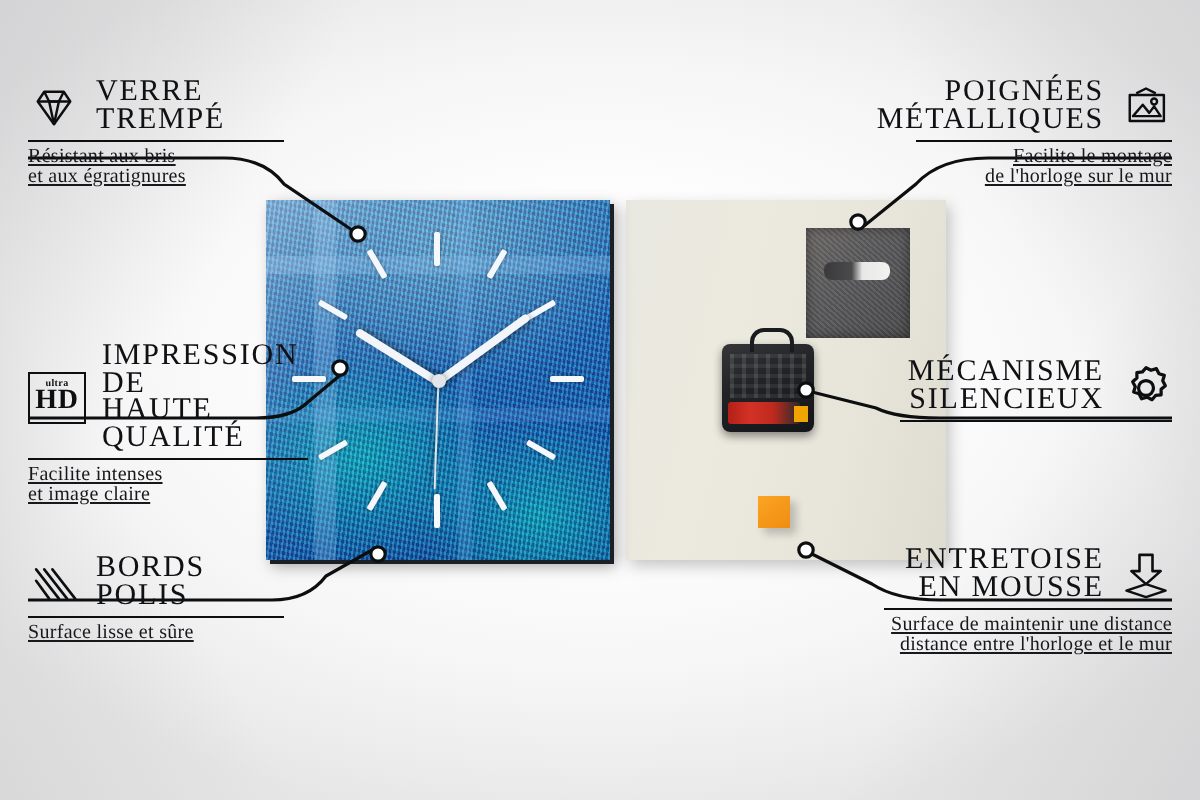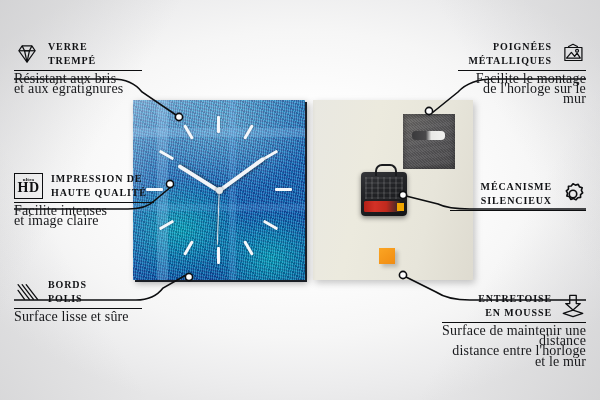--- a/index.html
+++ b/index.html
@@ -87,28 +87,28 @@
   }
   .shadow-under{position:absolute;left:184px;top:176px;width:152px;height:9px;
     background:radial-gradient(ellipse 50% 50% at 50% 0%, rgba(0,0,0,.22), rgba(0,0,0,0) 72%);}
 
   
   .callout{position:absolute;}
   .head{display:flex;align-items:center;gap:8px;}
   .head.right{justify-content:flex-end;}
   .ttl{
     font-family:"Liberation Serif", serif;
-    font-weight:700;font-size:10px;letter-spacing:.9px;color:#101114;
+    font-weight:400;font-size:15px;letter-spacing:.9px;color:#101114;
     line-height:13.5px;text-transform:uppercase;
   }
   .ttl.r{text-align:right;}
   .rule{height:0;border-top:1.6px solid #0d0e10;margin:3px 0 2.5px 0;}
   .sub{
     font-family:"Liberation Serif", serif;
-    font-size:14px;line-height:10.4px;color:#17181b;letter-spacing:.15px;
+    font-size:10px;line-height:10.4px;color:#17181b;letter-spacing:.15px;text-decoration:underline;
   }
   .sub.r{text-align:right;}
   .ico{width:26px;height:26px;flex:0 0 26px;display:block;}
   .ico.hd{
     border:1.6px solid #0d0e10;width:27px;height:24px;flex:0 0 27px;
     display:flex;flex-direction:column;align-items:center;justify-content:center;line-height:1;
   }
   .hd-s{font-size:5px;font-weight:700;letter-spacing:.2px;color:#0d0e10;}
   .hd-b{font-size:14px;font-weight:700;letter-spacing:.4px;color:#0d0e10;margin-top:-1px;}
 
@@ -273,21 +273,21 @@
       <svg class="ico" viewBox="0 0 32 32">
         <g fill="none" stroke="#0d0e10" stroke-width="2" stroke-linejoin="round">
           <path d="M16 3.5 l3.1 1.6 3.3-1 1.6 3.1 3.3 1 -1 3.3 1.6 3.1 -2.6 2.2 0 3.4 -3.4 .4 -2.2 2.6 -3.1-1.6 -3.3 1 -1.6-3.1 -3.3-1 1-3.3 -1.6-3.1 2.6-2.2 0-3.4 3.4-.4 Z"></path>
           <circle cx="16" cy="16" r="4.6"></circle>
         </g>
       </svg>
     </div>
     <div class="rule"></div>
   </div>
 
-  <div class="callout" style="left:442px;top:292px;width:144px;">
+  <div class="callout" style="left:442px;top:274px;width:144px;">
     <div class="head right">
       <div>
         <div class="ttl r"><span>ENTRETOISE</span><br><span>EN MOUSSE</span></div>
       </div>
       <svg class="ico" viewBox="0 0 32 30">
         <g fill="none" stroke="#0d0e10" stroke-width="1.6" stroke-linejoin="round">
           <path d="M12 2 H20 V12 H25 L16 20 L7 12 H12 Z"></path>
           <path d="M16 20 L28 24 L16 28 L4 24 Z"></path>
         </g>
       </svg>

